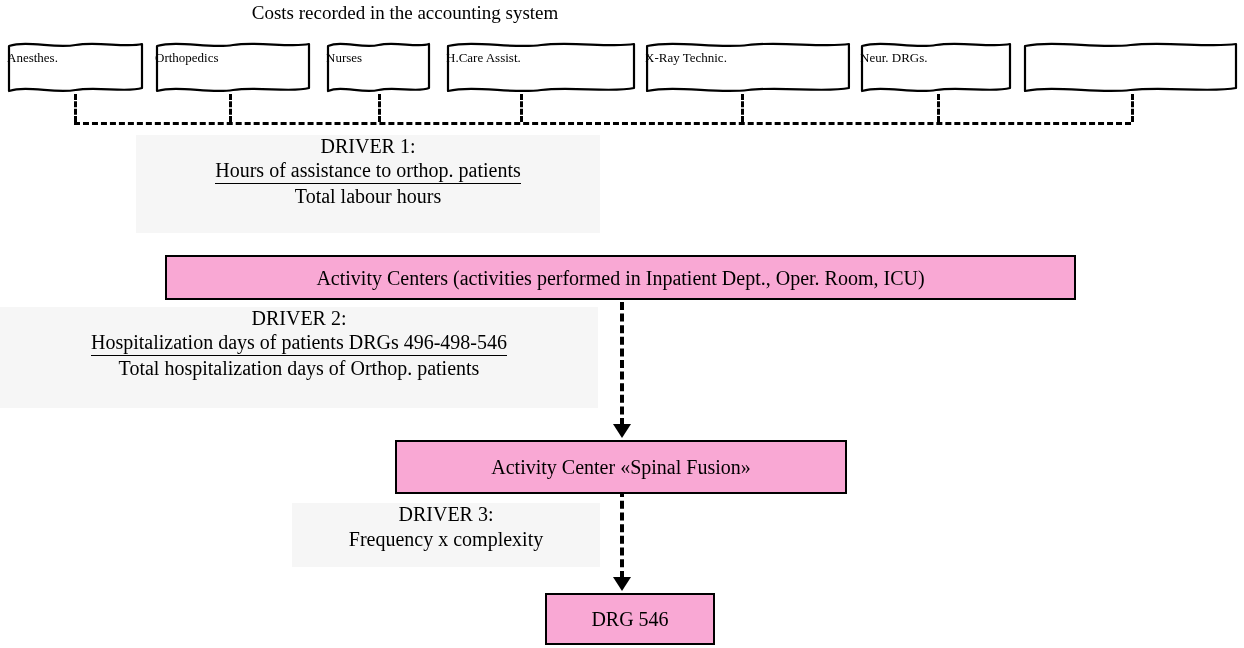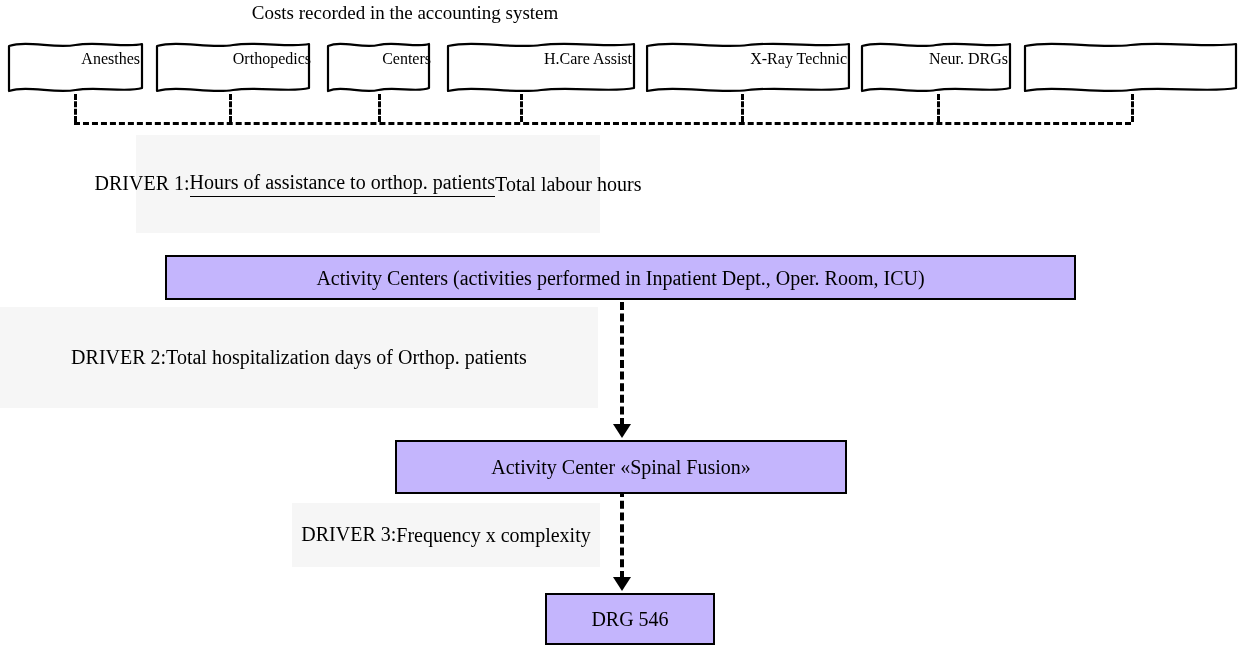--- a/index.html
+++ b/index.html
@@ -33,22 +33,22 @@
   }
   .cost-box svg {
     position: absolute;
     left: 0; top: 0;
     width: 100%; height: 100%;
     display: block;
   }
   .cost-box .cost-label {
     position: absolute;
     left: 0; right: 0; top: 12px;
-    text-align: right;
-    font-size: 16px;
+    text-align: left;
+    font-size: 13px;
     color: #000;
     white-space: nowrap;
     z-index: 2;
   }
 
   
   .vline {
     width: 0;
     border-left: 3px dashed #000;
   }
@@ -65,39 +65,39 @@
   .arrow-head {
     width: 0; height: 0;
     border-left: 9px solid transparent;
     border-right: 9px solid transparent;
     border-top: 14px solid #000;
   }
 
   
   .proc-box {
     border: 2px solid #000;
-    background: #c4b5fd;
+    background: #f9a8d4;
     display: flex;
     align-items: center;
     justify-content: center;
     box-sizing: border-box;
   }
   .proc-box .proc-label {
     font-size: 20px;
     color: #000;
     white-space: nowrap;
     line-height: 1;
   }
 
   
   .driver-block {
     background: #f6f6f6;
     display: flex;
+    flex-direction: column;
     align-items: center;
-    justify-content: center;
     box-sizing: border-box;
   }
   .driver-title {
     font-size: 20px;
     color: #000;
     white-space: nowrap;
     line-height: 1.18;
   }
   .driver-num {
     font-size: 20px;
@@ -132,21 +132,21 @@
       <div class="abs cost-box" style="left: 155px; width: 156px;">
         <svg viewBox="0 0 156 56" preserveAspectRatio="none">
           <path d="M 2,8 C 23.4,2 54.599999999999994,11 78,7 C 101.4,3 136.5,10 154,6 L 154,50 C 136.5,55 101.4,48 78,52 C 54.599999999999994,56 23.4,47 2,53 Z" fill="#ffffff" stroke="#000000" stroke-width="2.2" stroke-linejoin="round" vector-effect="non-scaling-stroke"></path>
         </svg>
         <div class="cost-label">Orthopedics</div>
       </div>
       <div class="abs cost-box" style="left: 326px; width: 105px;">
         <svg viewBox="0 0 105 56" preserveAspectRatio="none">
           <path d="M 2,8 C 15.75,2 36.75,11 52.5,7 C 68.25,3 91.875,10 103,6 L 103,50 C 91.875,55 68.25,48 52.5,52 C 36.75,56 15.75,47 2,53 Z" fill="#ffffff" stroke="#000000" stroke-width="2.2" stroke-linejoin="round" vector-effect="non-scaling-stroke"></path>
         </svg>
-        <div class="cost-label">Centers</div>
+        <div class="cost-label">Nurses</div>
       </div>
       <div class="abs cost-box" style="left: 446px; width: 190px;">
         <svg viewBox="0 0 190 56" preserveAspectRatio="none">
           <path d="M 2,8 C 28.5,2 66.5,11 95,7 C 123.5,3 166.25,10 188,6 L 188,50 C 166.25,55 123.5,48 95,52 C 66.5,56 28.5,47 2,53 Z" fill="#ffffff" stroke="#000000" stroke-width="2.2" stroke-linejoin="round" vector-effect="non-scaling-stroke"></path>
         </svg>
         <div class="cost-label">H.Care Assist.</div>
       </div>
       <div class="abs cost-box" style="left: 645px; width: 206px;">
         <svg viewBox="0 0 199 56" preserveAspectRatio="none">
           <path d="M 2,8 C 29.849999999999998,2 69.64999999999999,11 99.5,7 C 129.35,3 174.125,10 197,6 L 197,50 C 174.125,55 129.35,48 99.5,52 C 69.64999999999999,56 29.849999999999998,47 2,53 Z" fill="#ffffff" stroke="#000000" stroke-width="2.2" stroke-linejoin="round" vector-effect="non-scaling-stroke"></path>
@@ -185,20 +185,21 @@
     </div>
 
   <div id="drivers-layer">
       <div class="abs driver-block" style="left: 136px; top: 135px; width: 464px; height: 98px;">
         <div class="driver-title">DRIVER 1:</div>
         <div class="driver-num">Hours of assistance to orthop. patients</div>
         <div class="driver-den">Total labour hours</div>
       </div>
       <div class="abs driver-block" style="left: 0px; top: 307px; width: 598px; height: 101px;">
         <div class="driver-title">DRIVER 2:</div>
+        <div class="driver-num">Hospitalization days of patients DRGs 496-498-546</div>
         <div class="driver-den">Total hospitalization days of Orthop. patients</div>
       </div>
       <div class="abs driver-block" style="left: 292px; top: 503px; width: 308px; height: 64px;">
         <div class="driver-title">DRIVER 3:</div>
         <div class="driver-den">Frequency x complexity</div>
       </div>
     </div>
 
   <div id="process-layer">
       <div class="abs proc-box" style="left: 165px; top: 255px; width: 911px; height: 45px;">

